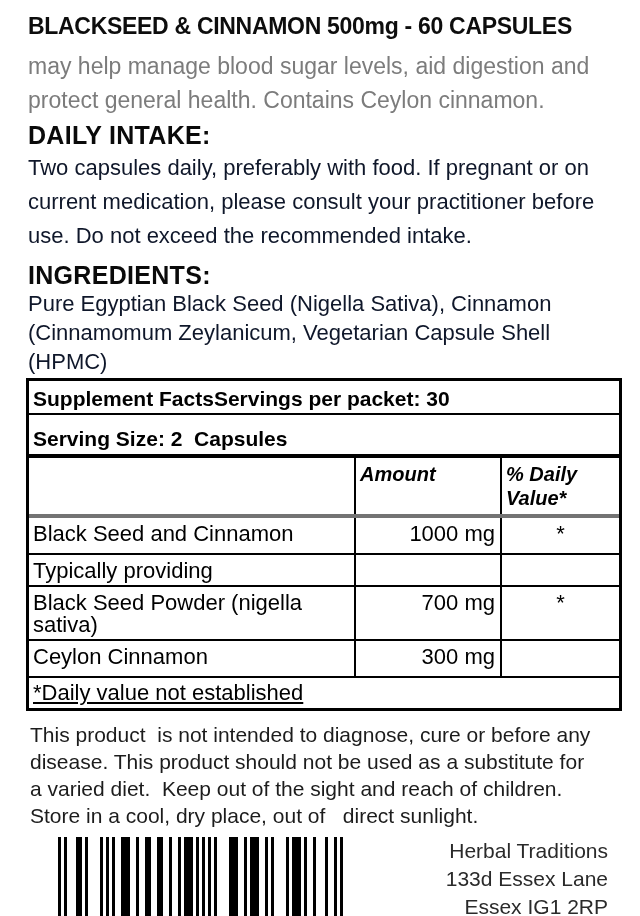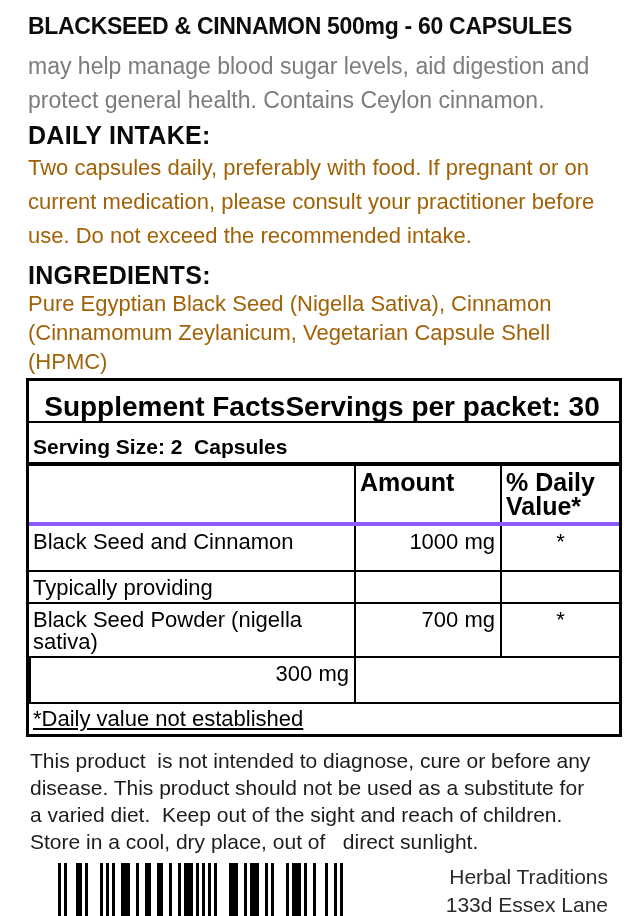--- a/index.html
+++ b/index.html
@@ -7,36 +7,36 @@
     width:640px;height:916px;overflow:hidden;background:#ffffff;
     color:#161616;font-family:"Liberation Sans",sans-serif;
     -webkit-font-smoothing:antialiased;
   }
   .label{padding:14px 20px 0 28px;}
 
   .title{font-size:23px;font-weight:bold;letter-spacing:-0.3px;line-height:25px;color:#0d0d0d;}
   .claim{margin-top:10px;font-size:23px;font-weight:normal;color:#7c7c7c;line-height:34px;max-width:600px;}
   .h2{margin-top:4px;font-size:25px;font-weight:bold;letter-spacing:0.3px;line-height:28px;color:#0a0a0a;}
   .h2.mt{margin-top:8px;}
-  .para{margin-top:2px;font-size:22px;line-height:34px;max-width:596px;color:#a16207;}
+  .para{margin-top:2px;font-size:22px;line-height:34px;max-width:596px;color:#0f172a;}
   .para.ing{line-height:29px;margin-top:0;}
 
   
   .sf{border:3px solid #000;width:590px;margin-left:-2px;margin-top:2px;color:#000;}
-  .sf-r1{display:flex;justify-content:center;font-weight:bold;font-size:28px;
-         line-height:24px;padding:14px 8px 2px 4px;border-bottom:2px solid #000;}
+  .sf-r1{display:flex;justify-content:flex-start;font-weight:bold;font-size:21px;
+         line-height:24px;padding:6px 8px 2px 4px;border-bottom:2px solid #000;}
   .sf-r2{font-weight:bold;font-size:21px;line-height:24px;padding:12px 4px 3px;
          border-bottom:4px solid #000;white-space:pre-wrap;}
   .sf-grid{display:grid;grid-template-columns:325px 146px 1fr;}
-  .sf-cols{border-bottom:4px solid #8b5cf6;font-weight:bold;font-size:25px;}
+  .sf-cols{border-bottom:4px solid #737373;font-weight:bold;font-size:20px;font-style:italic;}
   .sf-cols .cell{padding:4px 2px 4px 4px;line-height:24px;}
   .sf .bl{border-left:2px solid #000;}
   .sf-row{border-bottom:2px solid #000;font-size:22px;line-height:22px;}
   .sf-row .cell-name{padding:5px 0 3px 4px;}
-  .sf-row .cell-amt{text-align:right;padding:5px 5px 17px 0;}
+  .sf-row .cell-amt{text-align:right;padding:5px 5px 8px 0;}
   .sf-row .cell-dv{text-align:center;padding:5px 0 3px;}
   .sf-foot{font-size:22px;line-height:22px;padding:4px 4px 4px;text-decoration:underline;}
 
   .disclaimer{margin-top:10px;margin-left:2px;font-size:21px;line-height:27px;
               max-width:568px;color:#1c1c1c;white-space:pre-wrap;}
 
   .bottom{display:flex;margin-top:6px;}
   .barcode{width:330px;margin-left:2px;}
   .right-col{flex:1;padding-top:2px;}
   .addr{text-align:right;font-size:21px;line-height:28px;padding-right:12px;color:#2a2a2a;}
@@ -84,20 +84,21 @@
           <div class="cell-name">Typically providing</div>
           <div class="cell-amt bl"></div>
           <div class="cell-dv bl"></div>
         </div>
         <div class="sf-grid sf-row">
           <div class="cell-name">Black Seed Powder (nigella sativa)</div>
           <div class="cell-amt bl">700 mg</div>
           <div class="cell-dv bl">*</div>
         </div>
         <div class="sf-grid sf-row">
+          <div class="cell-name">Ceylon Cinnamon</div>
           <div class="cell-amt bl">300 mg</div>
           <div class="cell-dv bl"></div>
         </div>
       </div>
 
     <div class="sf-foot">*Daily value not established</div>
   </div>
 
   <div class="disclaimer">This product  is not intended to diagnose, cure or before any disease. This product should not be used as a substitute for a varied diet.  Keep out of the sight and reach of children. Store in a cool, dry place, out of   direct sunlight.</div>
 

